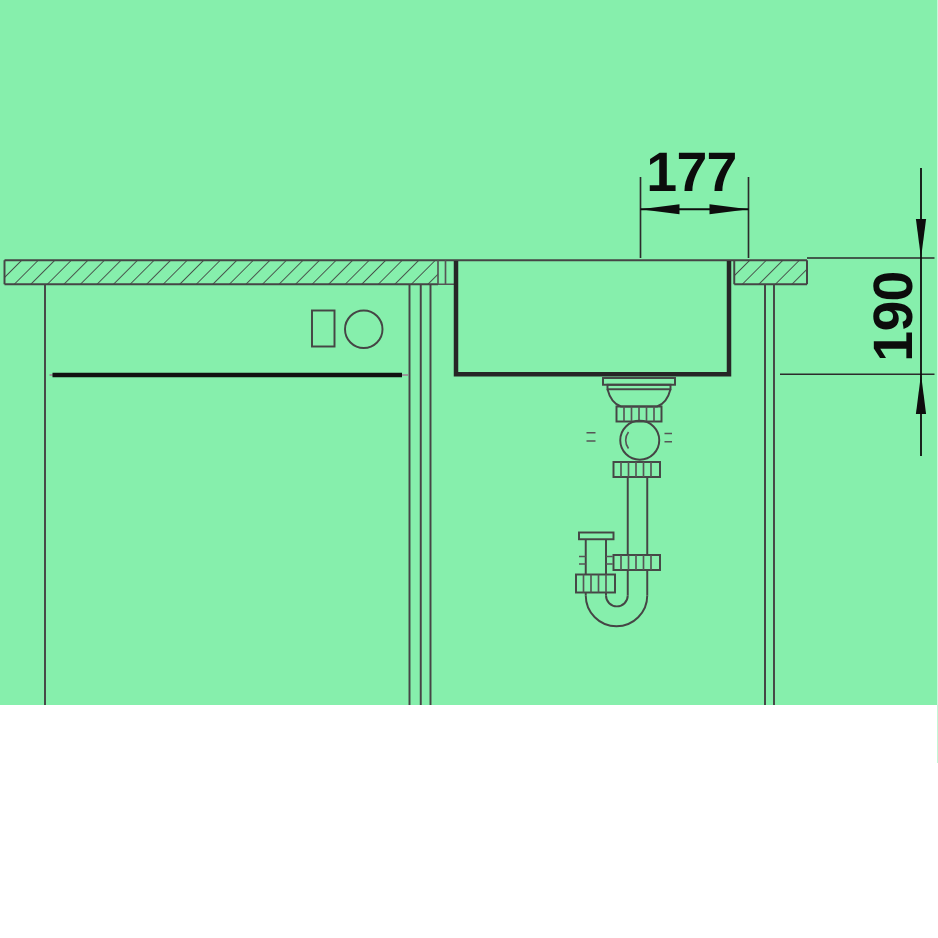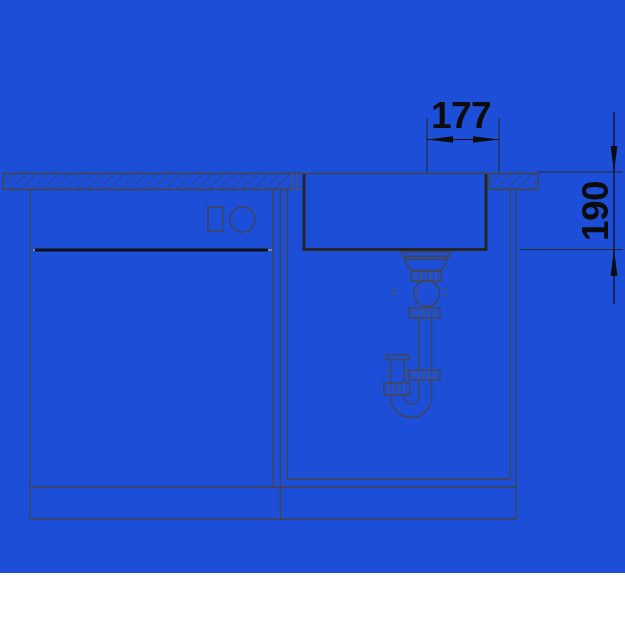--- a/index.html
+++ b/index.html
@@ -1,19 +1,19 @@
 <!DOCTYPE html>
 <html><head>
 <meta charset="utf-8">
 <style>
   html,body{margin:0;padding:0;background:#fff;}
   .canvas{
     position:relative;
-    width:625px;height:573px;
-    background:#1d4ed8;
+    width:625px;height:470px;
+    background:#86efac;
     overflow:hidden;
     font-family:"Liberation Sans", sans-serif;
   }
   svg{display:block}
   .thin{stroke:#454545;stroke-width:1.3;fill:none;}
   .thin-l{stroke:#555;stroke-width:1.1;fill:none;}
   .bold{stroke:#262626;stroke-width:3;fill:none;}
   .dimline{stroke:#0d0d0d;stroke-width:1.2;fill:none;}
   .extline{stroke:#2b2b2b;stroke-width:1.1;fill:none;}
   .arrow{fill:#0d0d0d;stroke:none;}

